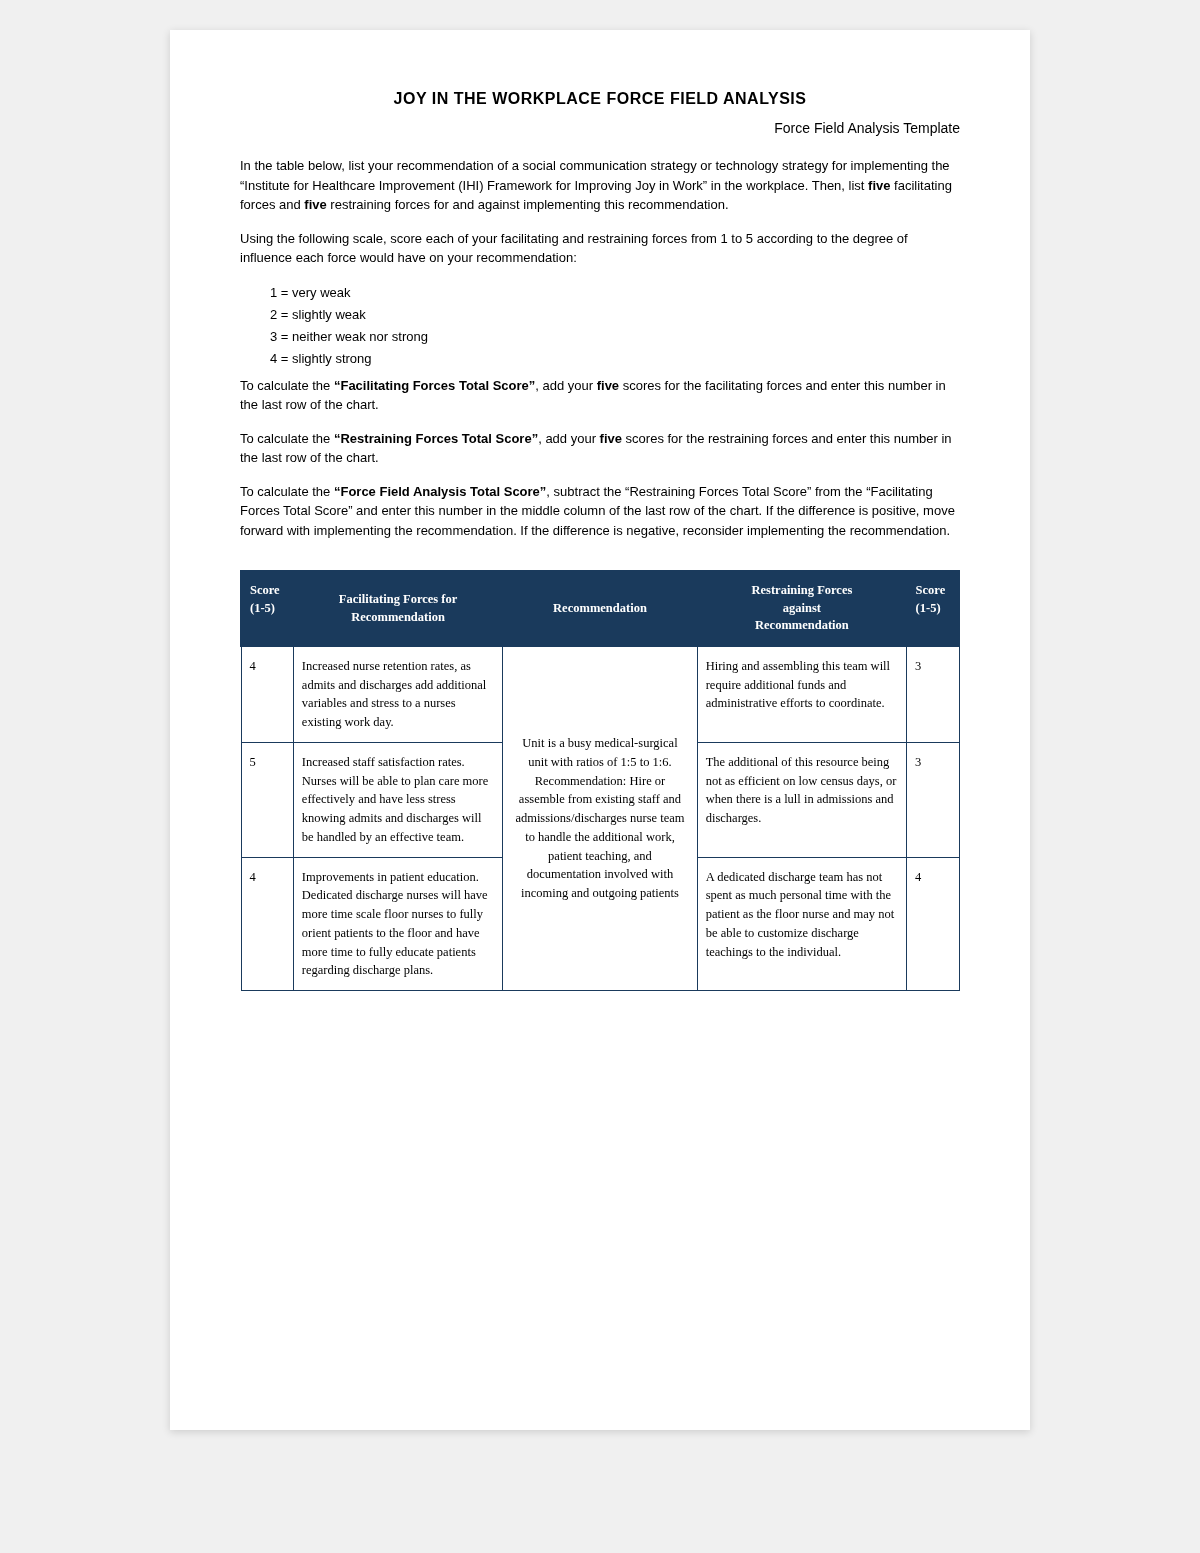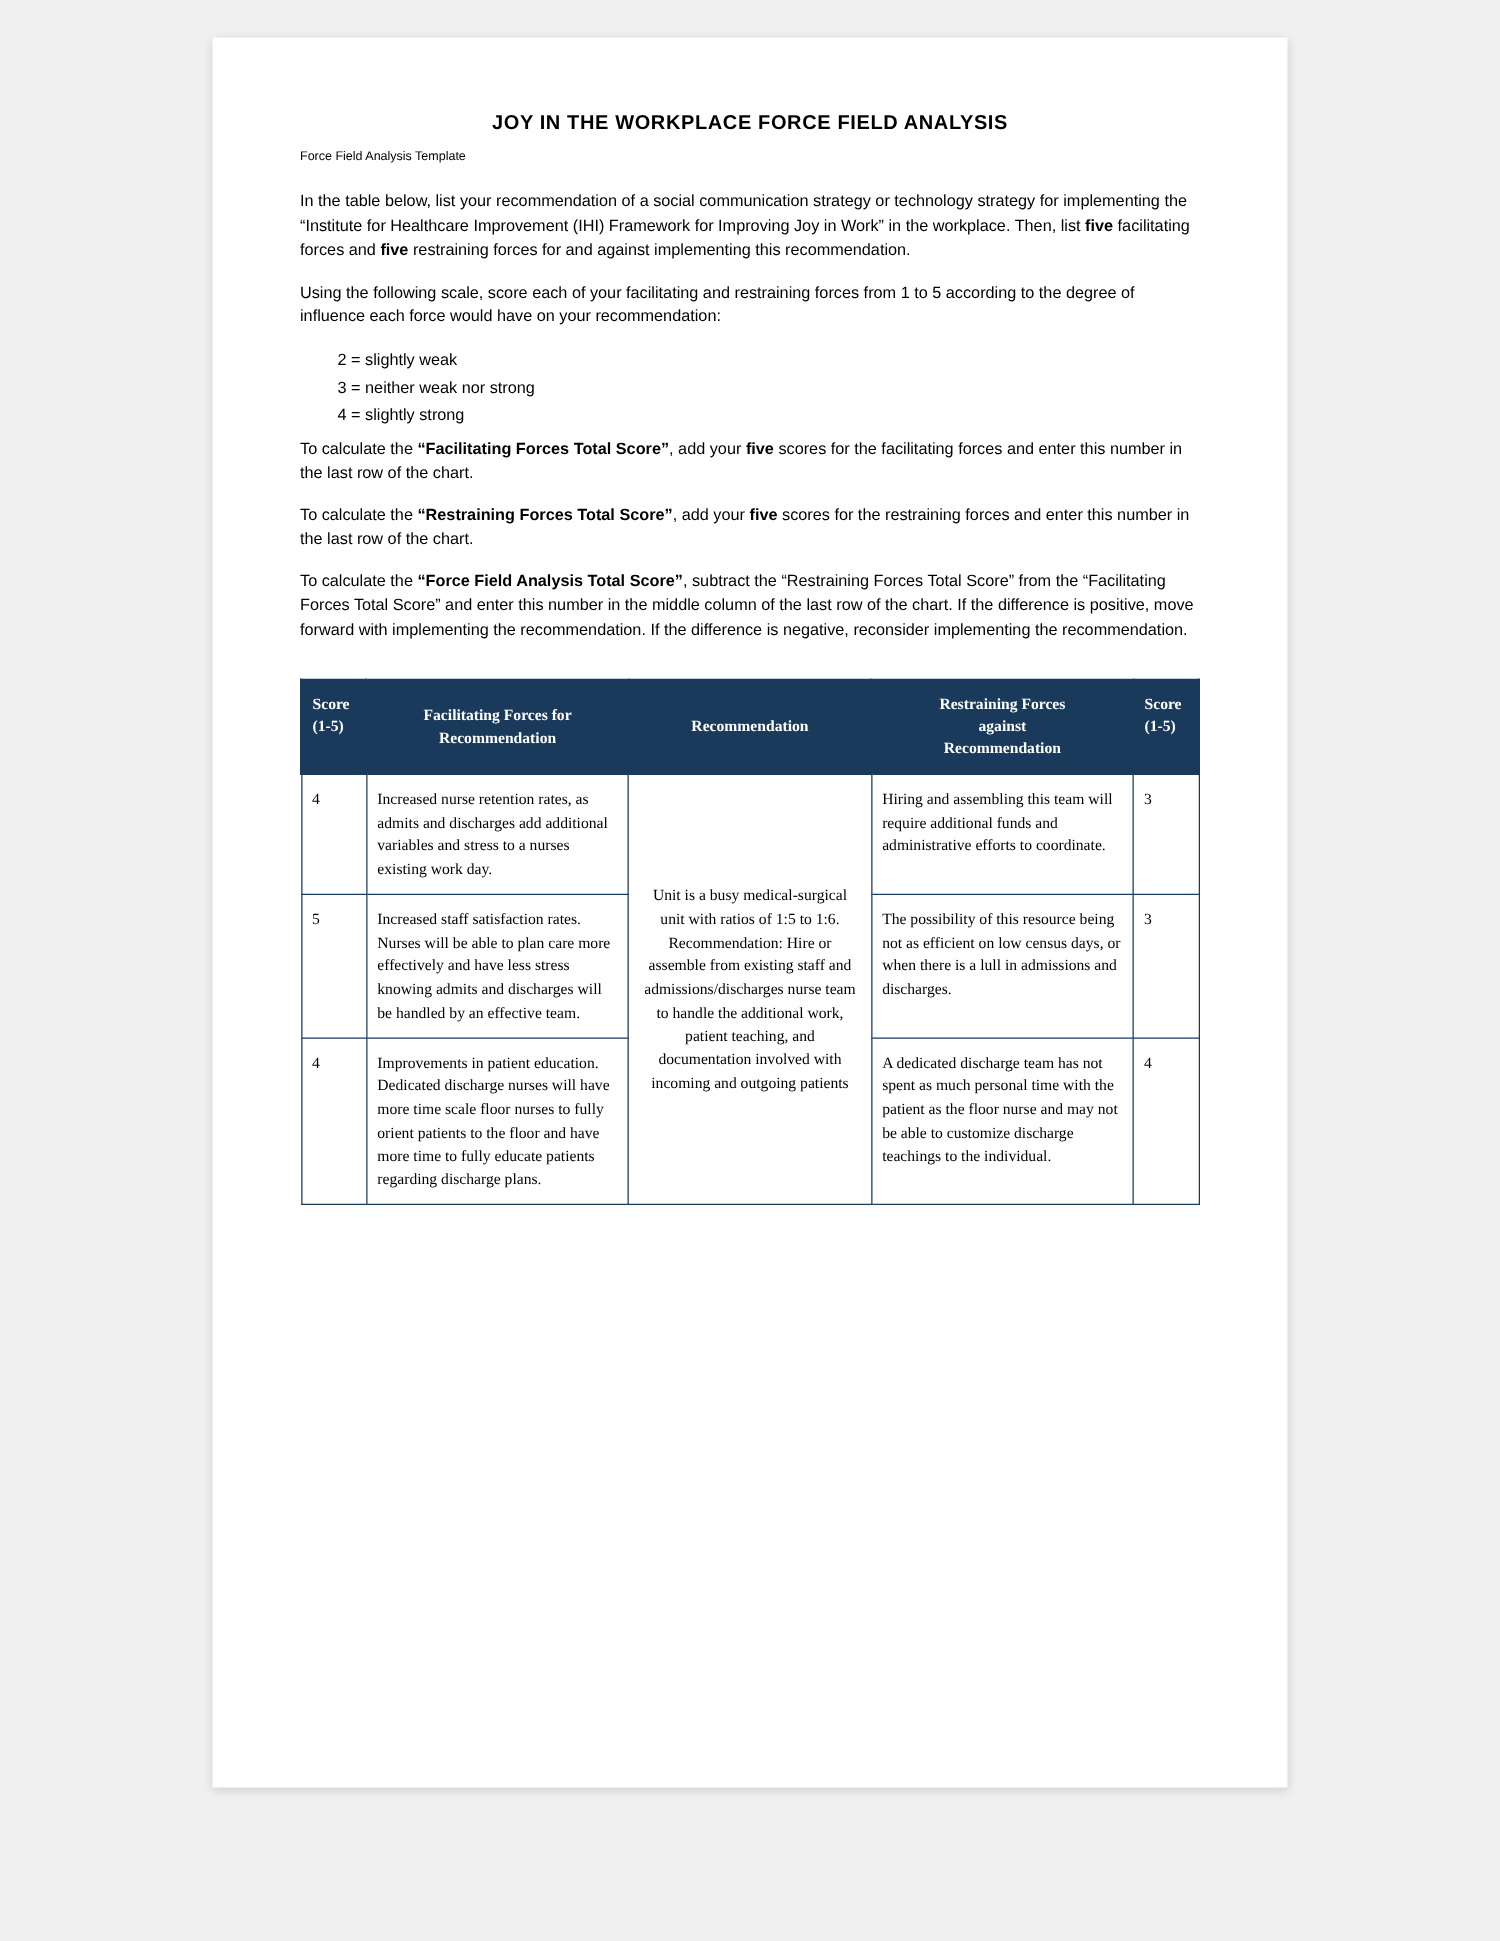--- a/index.html
+++ b/index.html
@@ -18,22 +18,22 @@
       box-shadow: 0 2px 8px rgba(0,0,0,0.15);
     }
     .page-title {
       text-align: center;
       font-weight: bold;
       font-size: 16px;
       margin-bottom: 12px;
       letter-spacing: 0.5px;
     }
     .subtitle {
-      text-align: left;
-      font-size: 10px;
+      text-align: right;
+      font-size: 14px;
       margin-bottom: 20px;
     }
     .intro-text {
       font-size: 13px;
       line-height: 1.5;
       margin-bottom: 14px;
     }
     .scale-list {
       list-style: none;
       font-size: 13px;
@@ -109,20 +109,21 @@
 
   <h1 class="page-title">JOY IN THE WORKPLACE FORCE FIELD ANALYSIS</h1>
   <p class="subtitle">Force Field Analysis Template</p>
 
   <p class="intro-text">
     In the table below, list your recommendation of a social communication strategy or technology strategy for implementing the “Institute for Healthcare Improvement (IHI) Framework for Improving Joy in Work” in the workplace. Then, list <strong>five</strong> facilitating forces and <strong>five</strong> restraining forces for and against implementing this recommendation.
   </p>
 
   <p class="intro-text">Using the following scale, score each of your facilitating and restraining forces from 1 to 5 according to the degree of influence each force would have on your recommendation:</p>
   <ul class="scale-list">
+    <li>1 = very weak</li>
     <li>2 = slightly weak</li>
     <li>3 = neither weak nor strong</li>
     <li>4 = slightly strong</li>
   </ul>
 
   <p class="score-text">
     To calculate the <strong>“Facilitating Forces Total Score”</strong>,  add your <strong>five</strong> scores for the facilitating forces and enter this number in the last row of the chart.
   </p>
 
   <p class="score-text">
@@ -148,21 +149,21 @@
         <tr>
           <td class="col-score">4</td>
           <td class="col-facilitating">Increased nurse retention rates, as admits and discharges add additional variables and stress to a nurses existing work day.</td>
           <td class="col-recommendation recommendation-cell" rowspan="3">Unit is a busy medical-surgical unit with ratios of 1:5 to 1:6. Recommendation: Hire or assemble from existing staff and admissions/discharges nurse team to handle the additional work, patient teaching, and documentation involved with incoming and outgoing patients</td>
           <td class="col-restraining">Hiring and assembling this team will require additional funds and administrative efforts to coordinate.</td>
           <td class="col-score-right">3</td>
         </tr>
         <tr>
           <td class="col-score">5</td>
           <td class="col-facilitating">Increased staff satisfaction rates. Nurses  will be able to plan care more effectively and have less stress knowing admits and discharges will be handled by an effective team.</td>
-          <td class="col-restraining">The possibility of this resource being not as efficient on low census days, or when there is a lull in admissions and discharges.</td>
+          <td class="col-restraining">The additional of this resource being not as efficient on low census days, or when there is a lull in admissions and discharges.</td>
           <td class="col-score-right">3</td>
         </tr>
         <tr>
           <td class="col-score">4</td>
           <td class="col-facilitating">Improvements in patient education. Dedicated discharge nurses will have more time scale floor nurses to fully orient patients to the floor and have more time to fully educate patients regarding discharge plans.</td>
           <td class="col-restraining">A dedicated discharge team has not spent as much personal time with the patient as the floor nurse and may not be able to customize discharge teachings to the individual.</td>
           <td class="col-score-right">4</td>
         </tr>
       </tbody>
     </table>

